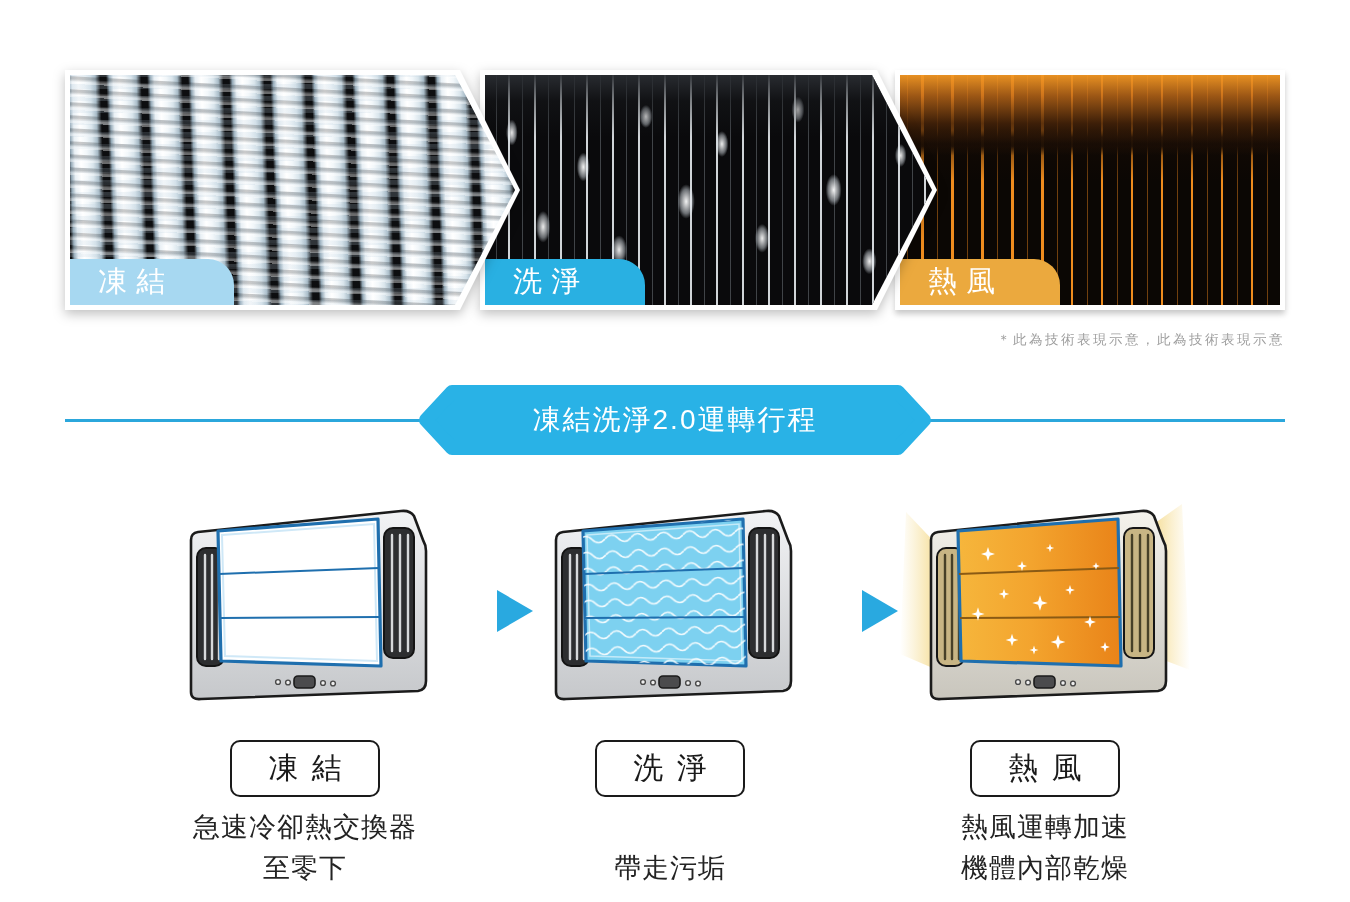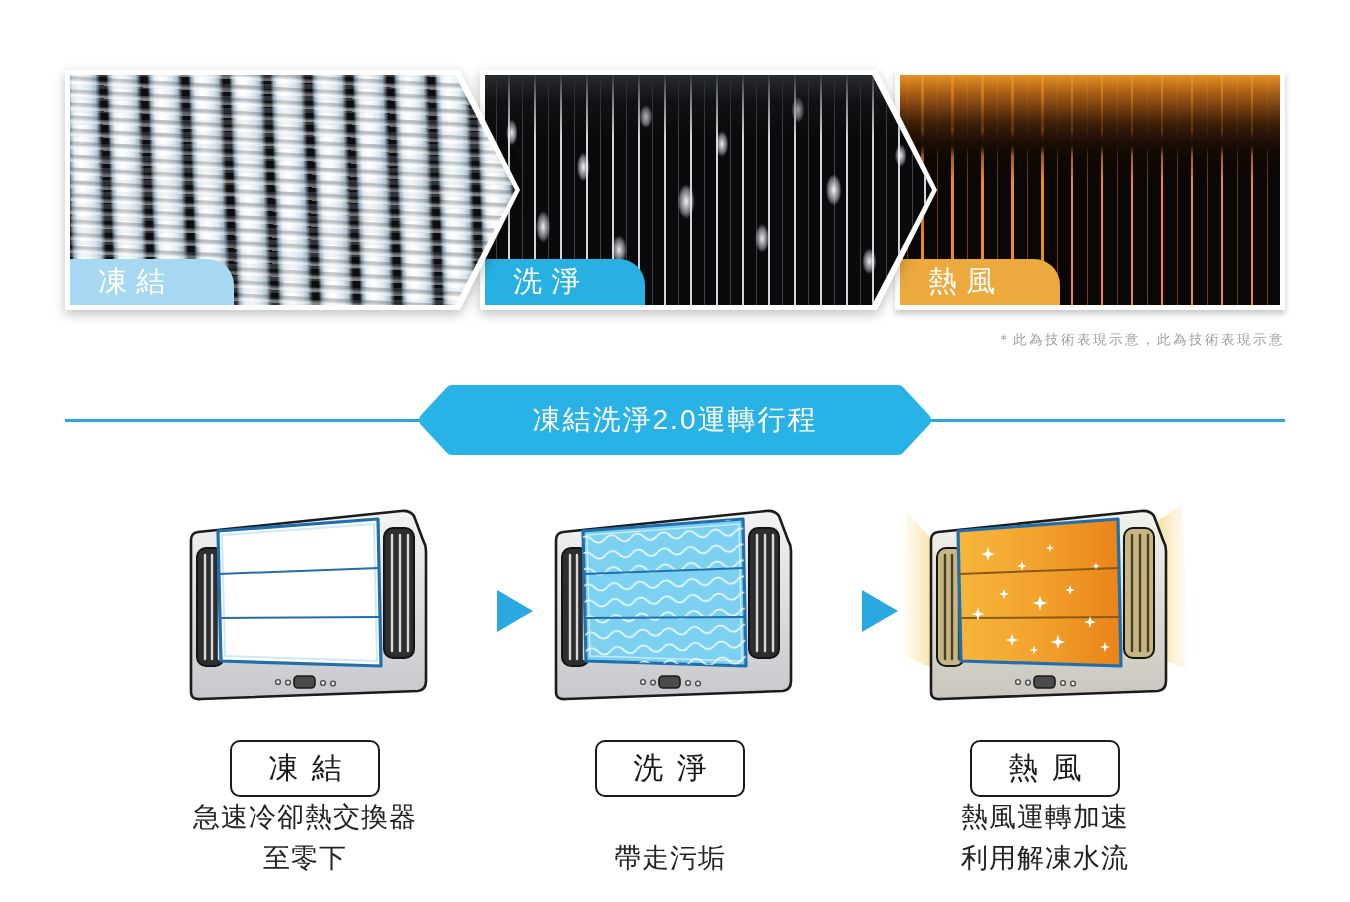--- a/index.html
+++ b/index.html
@@ -87,21 +87,21 @@
   .process{position:absolute;left:0;top:502px;width:1350px;height:380px;}
   .step{position:absolute;top:0;width:330px;text-align:center;}
   .step1{left:140px;} .step2{left:505px;} .step3{left:880px;}
   .ac{display:block;margin:0 auto;width:290px;height:212px;}
   .step-label{
     display:inline-block;margin-top:26px;min-width:150px;box-sizing:border-box;
     border:2.5px solid #1a1a1a;border-radius:10px;background:#fff;
     font-size:30px;font-weight:500;color:#1a1a1a;letter-spacing:.45em;text-indent:.45em;
     padding:6px 10px 6px 10px;
   }
-  .step-caption{font-size:27px;line-height:1.5;color:#232323;letter-spacing:1px;}
+  .step-caption{margin-top:10px;font-size:27px;line-height:1.5;color:#232323;letter-spacing:1px;}
   .flow-arrow{
     position:absolute;top:88px;width:0;height:0;
     border-top:21px solid transparent;border-bottom:21px solid transparent;
     border-left:36px solid #29a9e0;
   }
   .arrow1{left:497px;} .arrow2{left:862px;}
 </style>
 </head>
 <body>
 
@@ -269,18 +269,18 @@
         </g>
         <circle cx="118" cy="180" r="2.4" fill="#efefef" stroke="#4a4a4a" stroke-width="1.4"></circle>
         <circle cx="128" cy="180.5" r="2.4" fill="#efefef" stroke="#4a4a4a" stroke-width="1.4"></circle>
         <rect x="134" y="174" width="21" height="12" rx="4" fill="#4b4b4d" stroke="#1b1b1b" stroke-width="1.6"></rect>
         <circle cx="163" cy="181" r="2.4" fill="#efefef" stroke="#4a4a4a" stroke-width="1.4"></circle>
         <circle cx="173" cy="181.5" r="2.4" fill="#efefef" stroke="#4a4a4a" stroke-width="1.4"></circle>
       </svg>
       <div class="step-label">熱風</div>
       <div class="step-caption">
         <span>熱風運轉加速</span><br>
-        <span>利用解凍水流</span>
+        <span>機體內部乾燥</span>
       </div>
     </div>
 
   </div>
 </div>
 
 </body></html>

